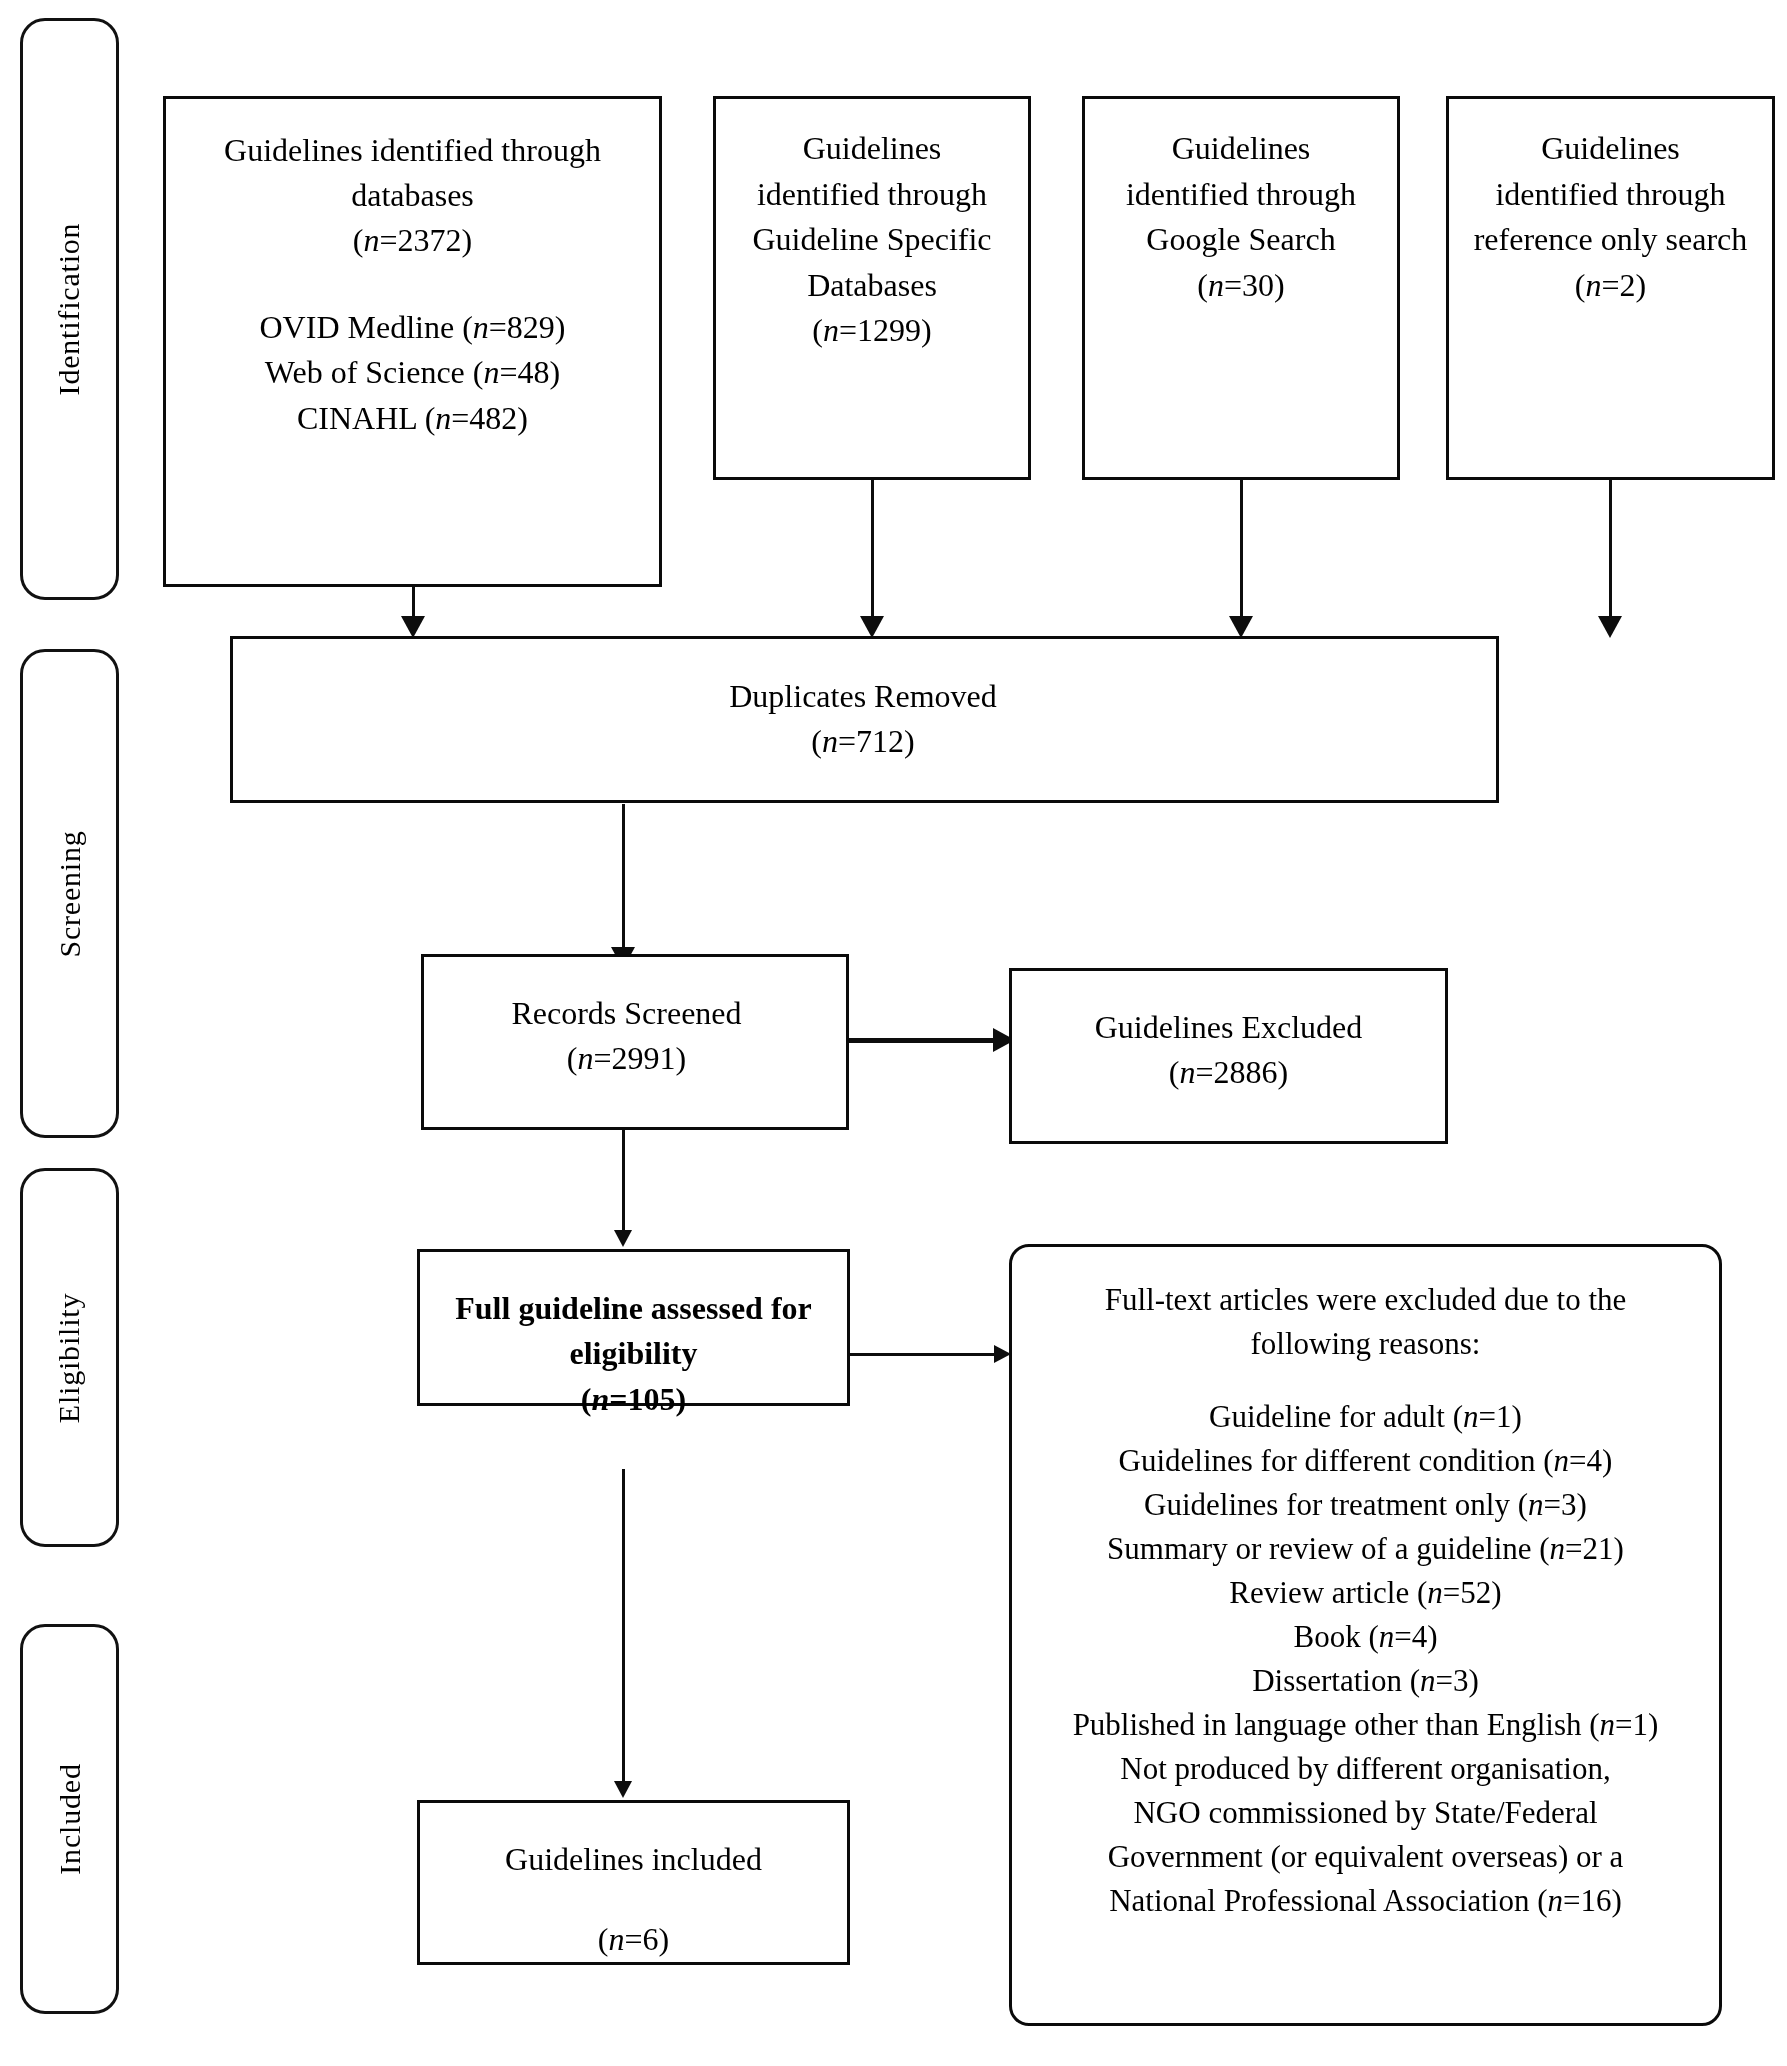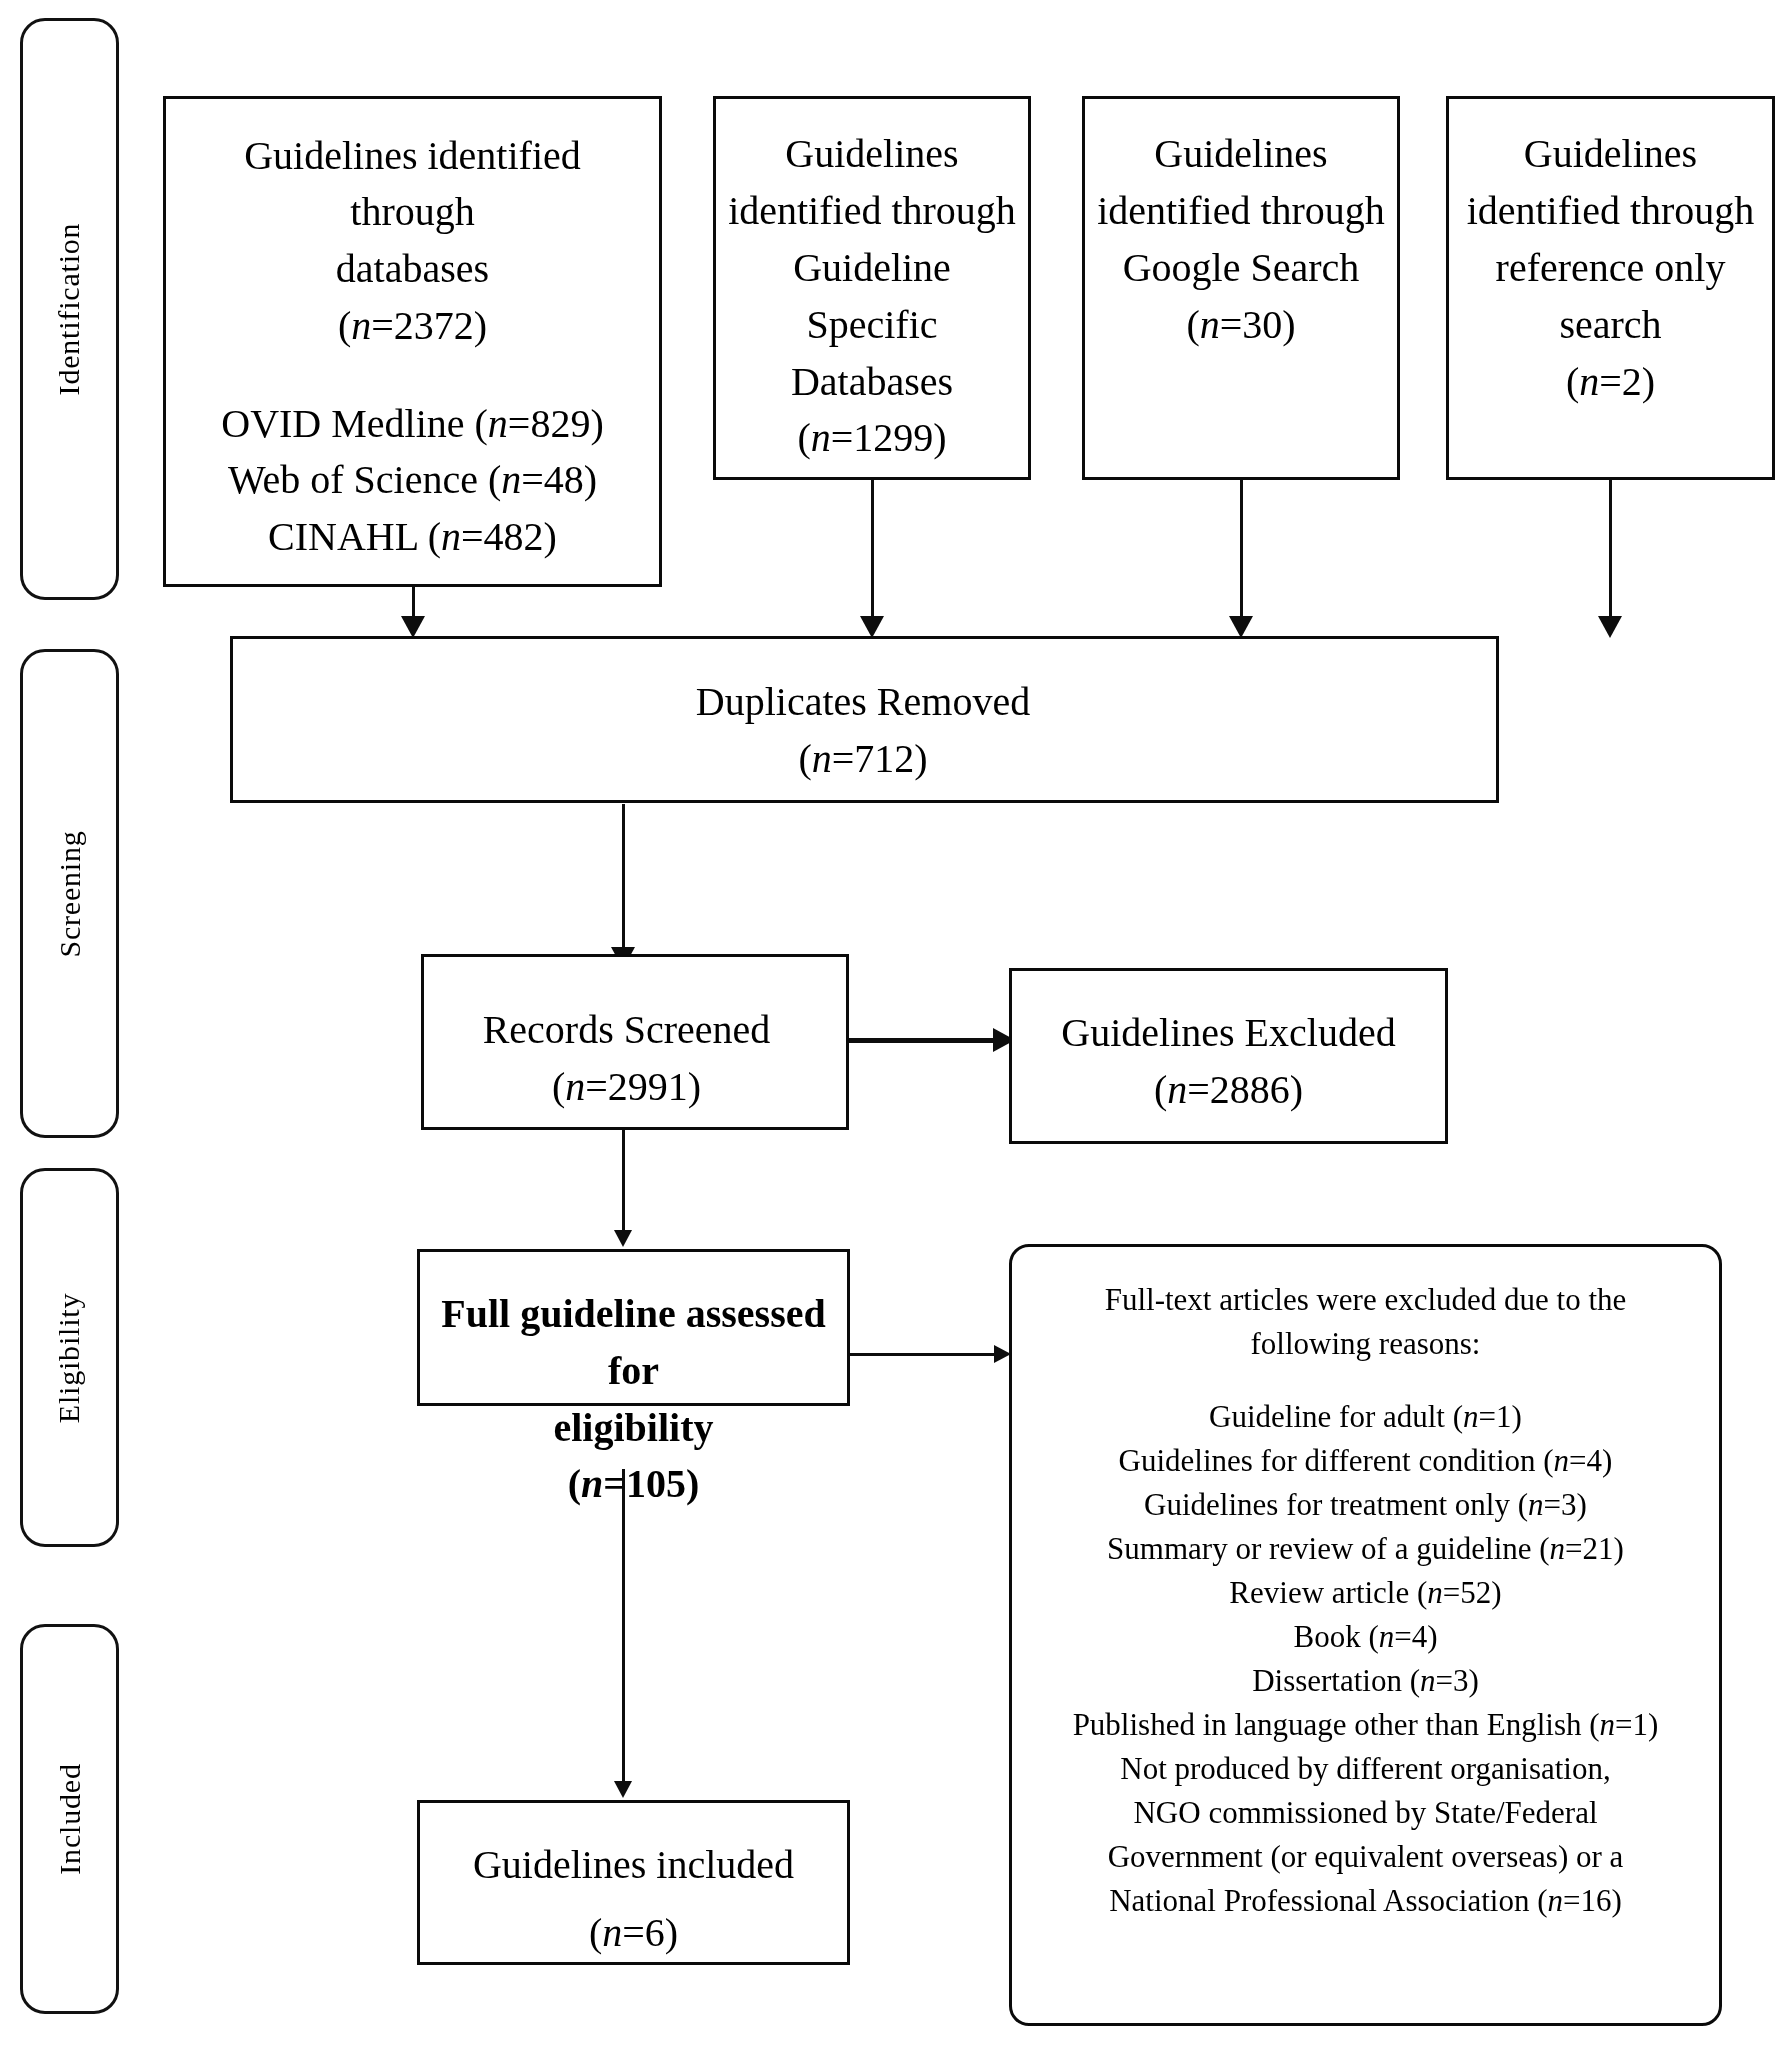--- a/index.html
+++ b/index.html
@@ -28,21 +28,21 @@
     box-sizing:border-box;
     display:flex;
     flex-direction:column;
     align-items:center;
     justify-content:flex-start;
     text-align:center;
     line-height:1.42;
   }
   .box .ln{display:block;width:100%;}
 
-  .t58{font-size:40px;}
+  .t58{font-size:32px;}
   .t56{font-size:31px;}
 
   .gap-lg{height:41px;}
   .gap-md{height:28.5px;}
 
   
   .vline{position:absolute;background:#0d0d0d;width:2.7px;}
   .hline{position:absolute;background:#0d0d0d;height:2.7px;}
   .hline.thick{height:5px;}
 
@@ -146,21 +146,21 @@
   <div class="arrow-down" style="left:1598px; top:616px;"></div>
 
   <div class="box" style="left:230px; top:636px; width:1269px; height:167px; padding:35px 11px 0 8px;">
     <span class="ln t58">Duplicates Removed</span>
     <span class="ln t58">(<i>n</i>=712)</span>
   </div>
 
   <div class="vline" style="left:622px; top:804px; height:151px;"></div>
   <div class="arrow-down" style="left:611px; top:947px;"></div>
 
-  <div class="box" style="left:421px; top:954px; width:428px; height:176px; padding:34px 28px 0 11px;justify-content:center;">
+  <div class="box" style="left:421px; top:954px; width:428px; height:176px; padding:34px 28px 0 11px;">
     <span class="ln t58">Records Screened</span>
     <span class="ln t58">(<i>n</i>=2991)</span>
   </div>
 
   <div class="hline thick" style="left:849px; top:1038px; width:148px;"></div>
   <div class="arrow-right" style="left:993px; top:1028px;"></div>
 
   <div class="box" style="left:1009px; top:968px; width:439px; height:176px; padding:34px 11px 0 11px;">
     <span class="ln t58">Guidelines Excluded</span>
     <span class="ln t58">(<i>n</i>=2886)</span>

